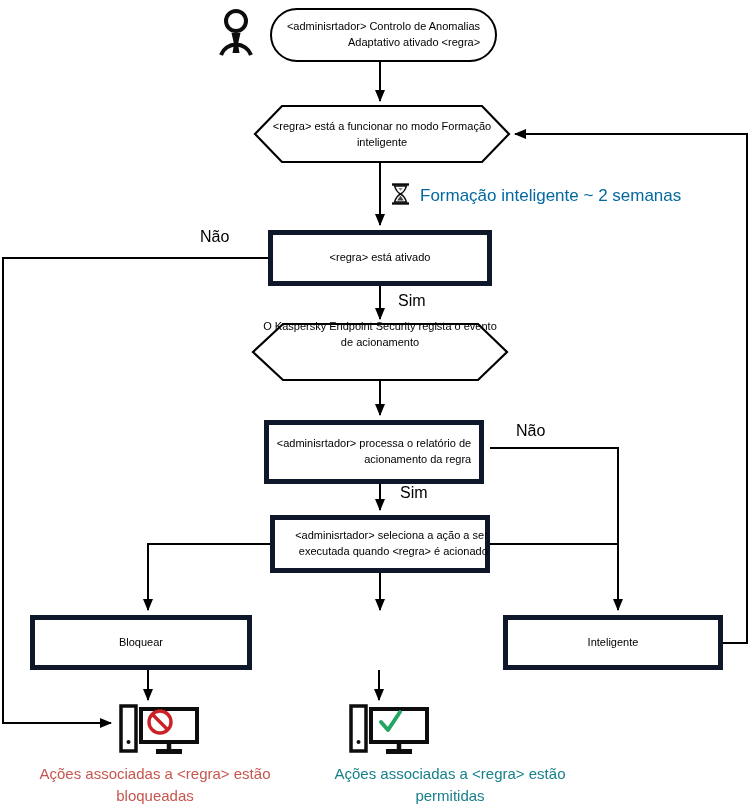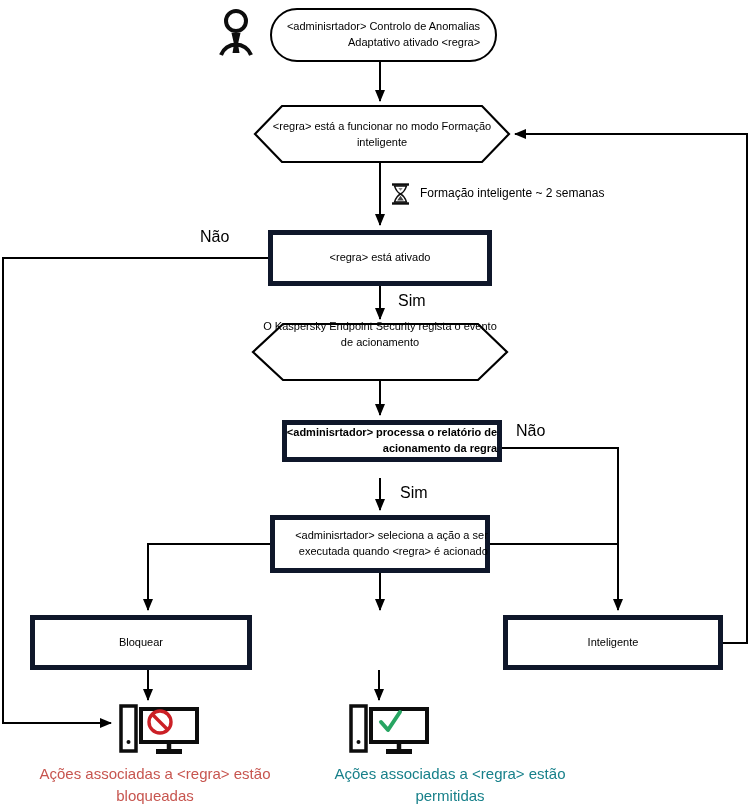--- a/index.html
+++ b/index.html
@@ -55,22 +55,22 @@
   .edge-label {
     position: absolute;
     z-index: 2;
     font-size: 16px;
     color: #000000;
     white-space: pre;
   }
   .timer-label {
     position: absolute;
     z-index: 2;
-    font-size: 12px;
-    color: #000000;
+    font-size: 17px;
+    color: #0369a1;
     white-space: pre;
   }
   .caption {
     position: absolute;
     z-index: 2;
     width: 300px;
     text-align: center;
     font-size: 15px;
     line-height: 1.45;
     white-space: pre-line;
@@ -160,21 +160,21 @@
 
   <div class="node rect" style="left:268px; top:230px; width:224px; height:56px;">
     <span class="txt">&lt;regra&gt; está ativado</span>
   </div>
 
   <div class="hex-text" style="left:255px; top:306px; width:250px; height:56px;">
     <span class="txt">O Kaspersky Endpoint Security regista o evento
 de acionamento</span>
   </div>
 
-  <div class="node rect" style="left:282px; top:420px; width:220px; height:42px;font-weight:bold;">
+  <div class="node rect" style="left:264px; top:420px; width:220px; height:64px;">
     <span class="txt">&lt;adminisrtador&gt; processa o relatório de
 acionamento da regra</span>
   </div>
 
   <div class="node rect" style="left:270px; top:515px; width:220px; height:58px;padding-left:23px;">
     <span class="txt">&lt;adminisrtador&gt; seleciona a ação a ser
 executada quando &lt;regra&gt; é acionado</span>
   </div>
 
   <div class="node rect" style="left:30px; top:615px; width:222px; height:55px;">

